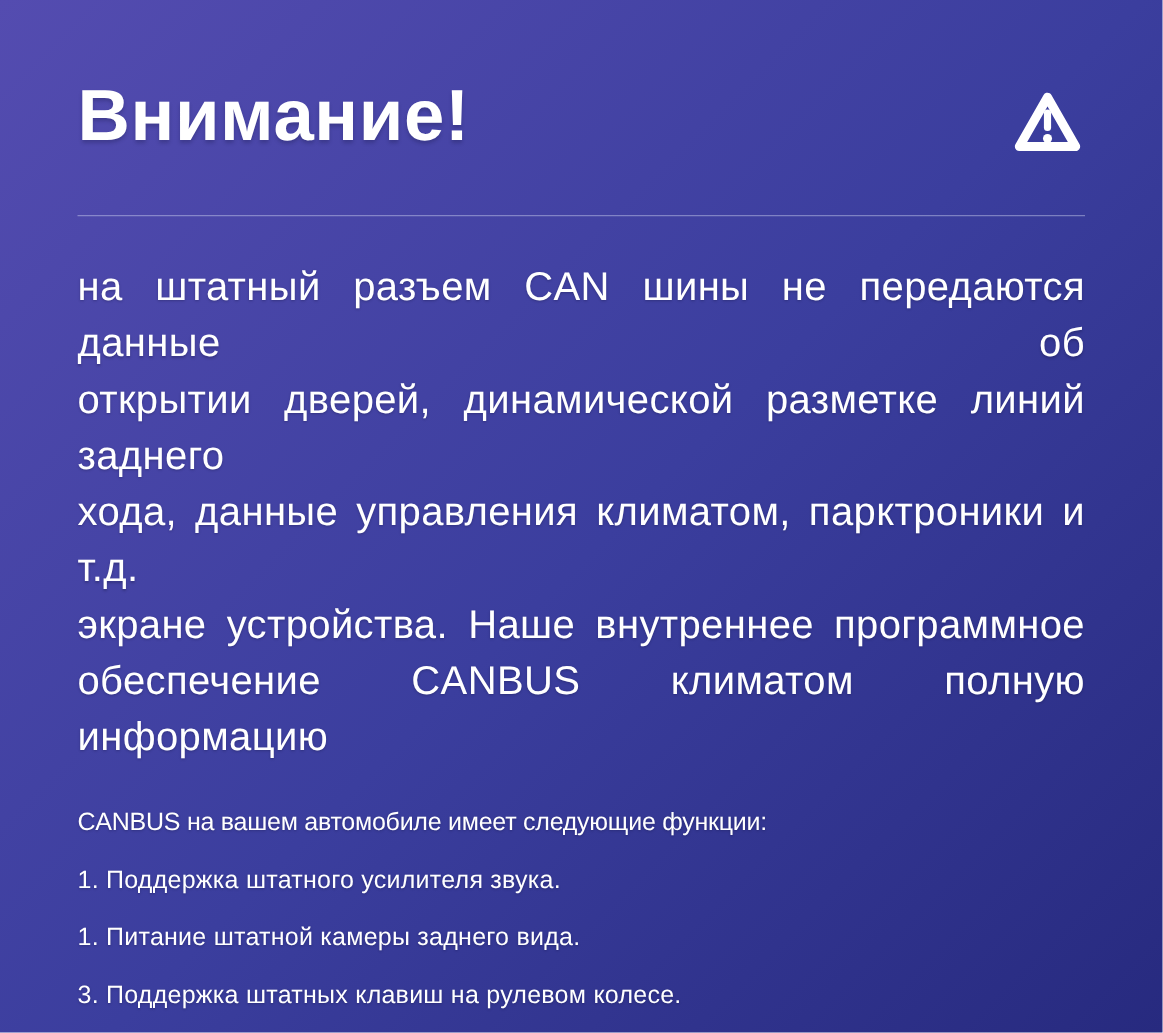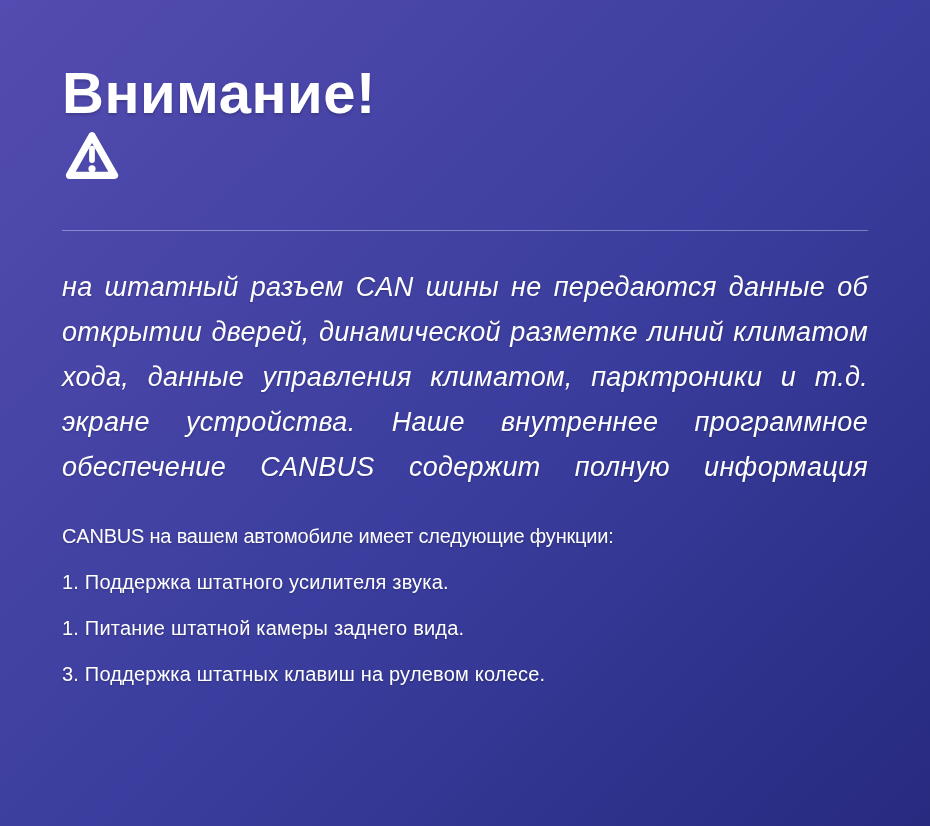--- a/index.html
+++ b/index.html
@@ -20,21 +20,20 @@
   .page {
     width: 930px;
     height: 826px;
     padding: 64px 62px 0 62px;
   }
 
   .header-row {
     display: flex;
     align-items: flex-start;
     justify-content: space-between;
-    flex-direction: column;
   }
 
   .page-title {
     font-size: 58px;
     font-weight: bold;
     line-height: 1.0;
     letter-spacing: 0.5px;
     text-shadow: 0 2px 3px rgba(20, 20, 60, 0.25);
   }
 
@@ -47,25 +46,24 @@
   }
 
   .divider {
     border: none;
     border-top: 1px solid rgba(235, 238, 255, 0.38);
     margin-top: 46px;
   }
 
   .para1 {
     margin-top: 34px;
-    font-size: 27px;
+    font-size: 32px;
     line-height: 45px;
     letter-spacing: 0.3px;
     text-shadow: 0 1px 2px rgba(15, 15, 50, 0.3);
-    font-style: italic;
   }
 
   .para1 .line {
     text-align: justify;
     text-align-last: justify;
   }
 
   .para1 .line.last {
     text-align: left;
     text-align-last: left;
@@ -99,24 +97,24 @@
       <path d="M12 2.9 L21 18.7 L3 18.7 Z" stroke="#ffffff" stroke-width="2.9" stroke-linejoin="round" stroke-linecap="round" fill="none"></path>
       <line x1="12" y1="8.0" x2="12" y2="12.6" stroke="#ffffff" stroke-width="2.3" stroke-linecap="round"></line>
       <circle cx="12" cy="16.1" r="1.45" fill="#ffffff"></circle>
     </svg>
   </div>
 
   <hr class="divider">
 
   <div class="para1">
     <div class="line">на штатный разъем CAN шины не передаются данные об</div>
-    <div class="line">открытии дверей, динамической разметке линий климатом</div>
+    <div class="line">открытии дверей, динамической разметке линий заднего</div>
     <div class="line">хода, данные управления климатом, парктроники и т.д.</div>
     <div class="line">экране устройства. Наше внутреннее программное</div>
-    <div class="line">обеспечение CANBUS содержит полную информация</div>
+    <div class="line">обеспечение CANBUS климатом полную информацию</div>
   </div>
 
   <div class="para2">
     <div class="block-heading">CANBUS на вашем автомобиле имеет следующие функции:</div>
     <div class="list-item">1. Поддержка штатного усилителя звука.</div>
     <div class="list-item">1. Питание штатной камеры заднего вида.</div>
     <div class="list-item">3. Поддержка штатных клавиш на рулевом колесе.</div>
   </div>
 
 </div>

